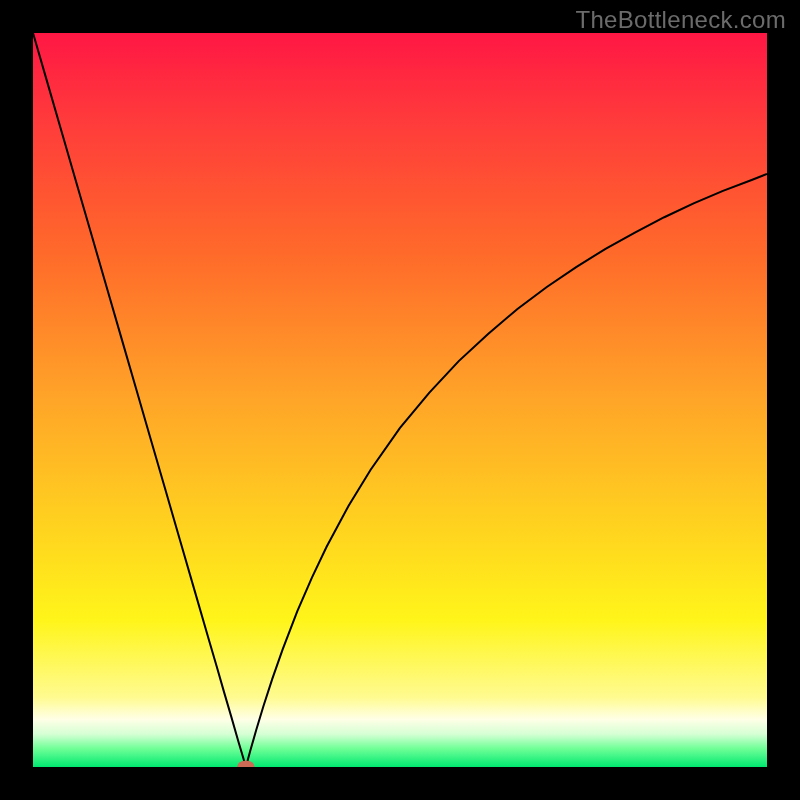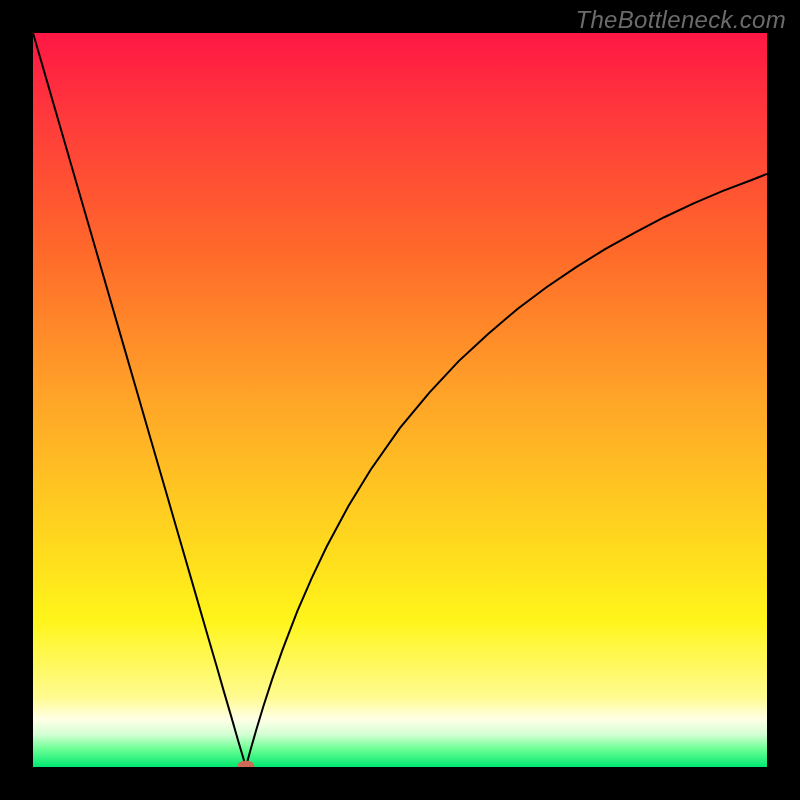--- a/index.html
+++ b/index.html
@@ -26,21 +26,20 @@
   }
   .watermark {
     position: absolute;
     top: 6px;
     right: 14px;
     color: #6b6b6b;
     font-size: 24px;
     font-weight: 500;
     letter-spacing: 0.3px;
     z-index: 5;
-    font-style: italic;
   }
 </style>
 </head>
 <body>
 
 <div class="frame">
   <div class="watermark">TheBottleneck.com</div>
   <div class="plot-area">
     <svg id="chart-svg" viewBox="0 0 100 100" preserveAspectRatio="none" width="734" height="734">
       <defs>

